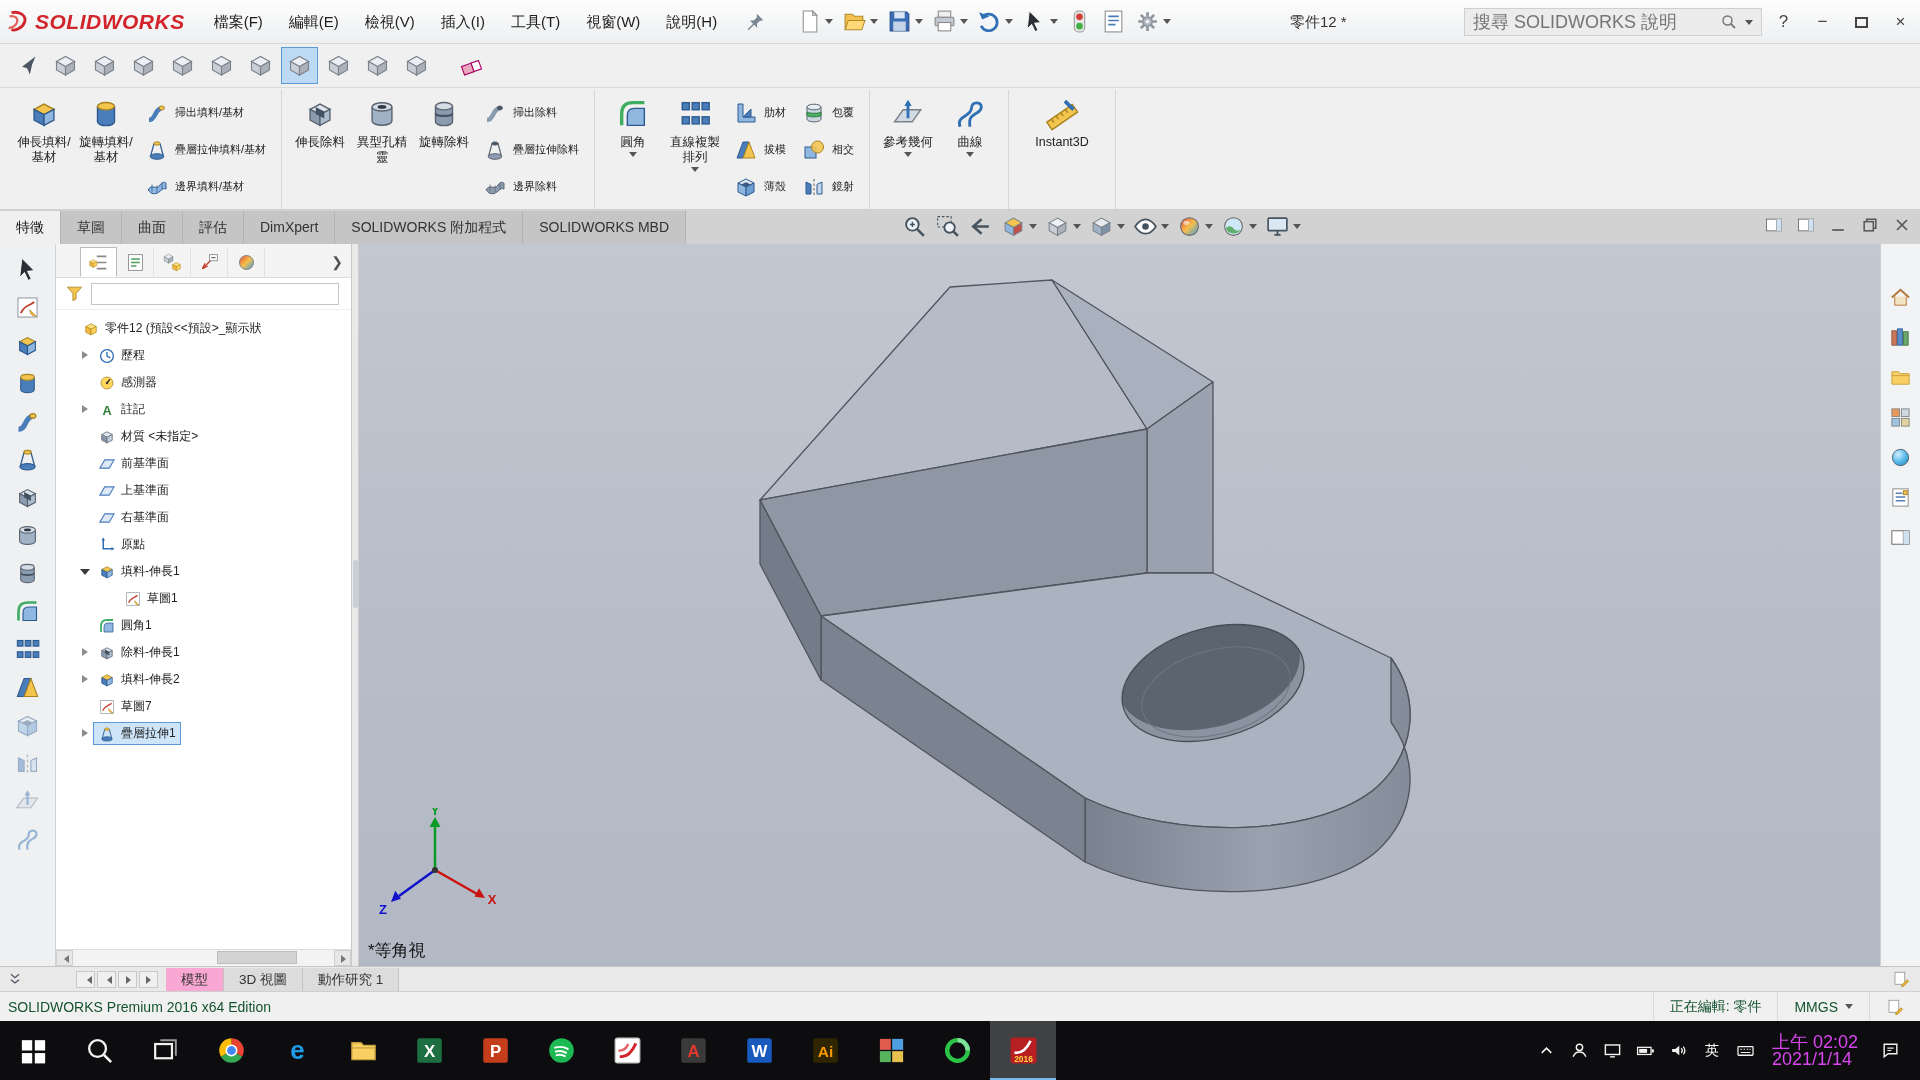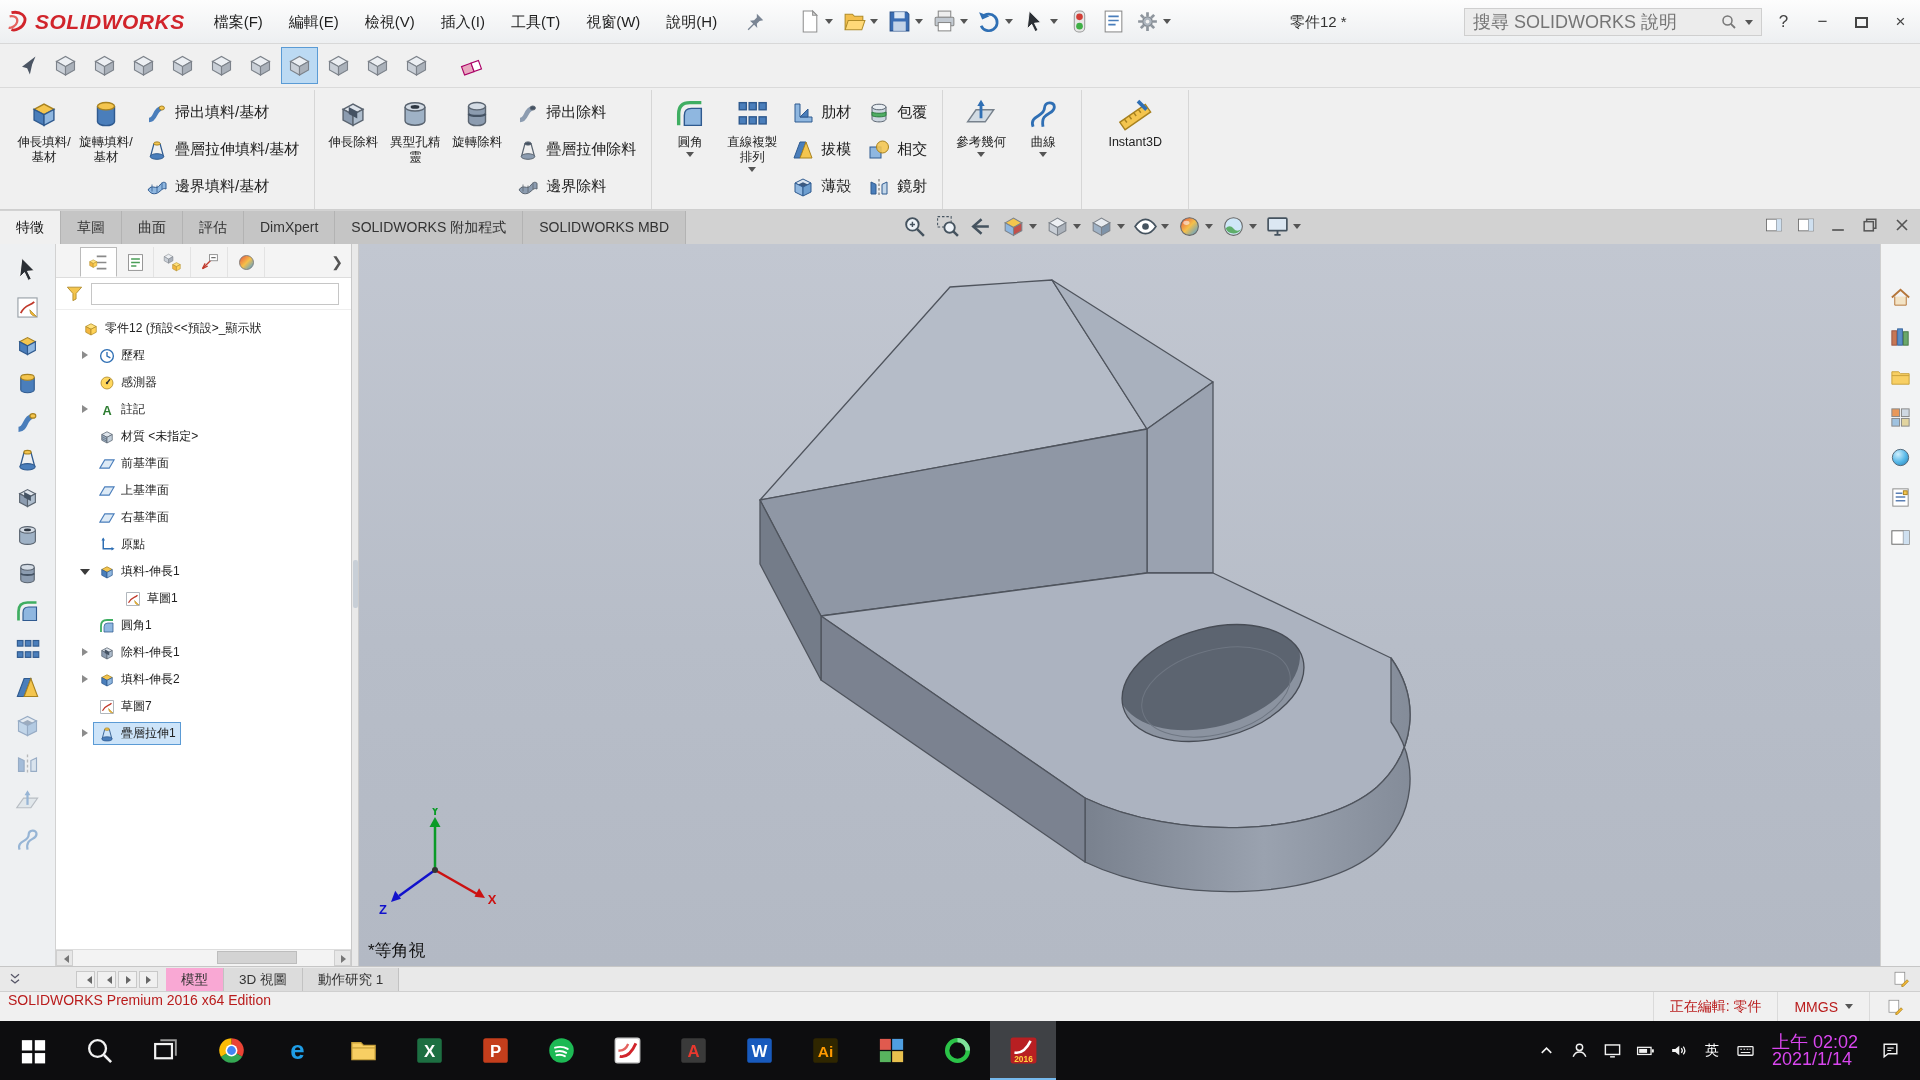--- a/index.html
+++ b/index.html
@@ -41,21 +41,21 @@
   .ribbon{position:absolute;top:88px;left:0;width:100%;height:122px;background:#f0f0f0;border-bottom:1px solid #cfcfcf;display:flex;align-items:stretch;padding:2px 0 0 6px}
   .rgroup{display:flex;align-items:flex-start;padding:2px 7px 0 7px;border-right:1px solid #d6d6d6}
   .bigbtn{width:62px;display:flex;flex-direction:column;align-items:center;padding-top:5px}
   .bigbtn.wide{width:92px}
   .bigbtn svg{width:34px;height:34px}
   .blabel{font-size:12.5px;color:#222;text-align:center;line-height:15px;margin-top:4px}
   .bigbtn .caret{margin:2px 0 0 0}
   .stack{display:flex;flex-direction:column;margin-top:2px}
   .smallbtn{height:37px;display:flex;align-items:center;gap:6px;padding:0 8px}
   .smallbtn svg{width:24px;height:24px}
-  .slabel{font-size:15px;white-space:nowrap;color:#222}
+  .slabel{font-size:11px;white-space:nowrap;color:#222}
 
   
   .tabrow{position:absolute;top:210px;left:0;width:100%;height:34px;background:#d2d2d2;display:flex;align-items:flex-end}
   .ctab{padding:0 16px;height:33px;line-height:33px;font-size:14px;color:#333;background:#c5c5c5;border-right:1px solid #b3b3b3}
   .ctab.active{background:#f0f0f0;color:#111}
   .hud{position:absolute;left:900px;top:3px;display:flex;align-items:center;gap:4px}
   .hudbtn{display:flex;align-items:center;padding:1px 2px}
   .hudbtn svg{width:25px;height:25px}
   .docwin{position:absolute;right:8px;top:5px;display:flex;gap:12px;align-items:center}
   .docwin svg{width:20px;height:20px}
@@ -117,21 +117,21 @@
   .nav-btn.first::before{left:6px;border-right:5px solid #666}
   .nav-btn.prev::before{left:5px;border-right:5px solid #666}
   .nav-btn.next::before{left:7px;border-left:5px solid #666}
   .nav-btn.last::before{left:6px;border-left:5px solid #666}
   .dtab{padding:0 15px;font-size:13.5px;line-height:23px;color:#333;background:#dcdcdc;border-right:1px solid #c2c2c2}
   .dtab.active{background:#f9a8d4}
   .dock-right{margin-left:auto;margin-right:10px}
   .dock-right svg{width:18px;height:18px}
 
   
-  .statusbar{position:absolute;top:991px;left:0;width:100%;height:30px;background:#f0f0f0;border-top:1px solid #cfcfcf;display:flex;align-items:flex-start;font-size:14px;color:#b91c1c}
+  .statusbar{position:absolute;top:991px;left:0;width:100%;height:30px;background:#f0f0f0;border-top:1px solid #cfcfcf;display:flex;align-items:center;font-size:14px;color:#14532d}
   .sb-left{padding-left:8px}
   .sb-right{margin-left:auto;display:flex;align-items:stretch;height:100%}
   .sb-cell{padding:0 16px;border-left:1px solid #dadada;display:flex;align-items:center;gap:7px}
   .sb-cell svg{width:18px;height:18px}
   .sb-caret{width:0;height:0;border:4px solid transparent;border-top:5px solid #555;margin-top:4px}
 
   
   .taskbar{position:absolute;top:1021px;left:0;width:100%;height:59px;background:#0d0d0f;display:flex;align-items:stretch}
   .tb-app{width:66px;display:flex;align-items:center;justify-content:center}
   .tb-app svg{width:31px;height:31px}

